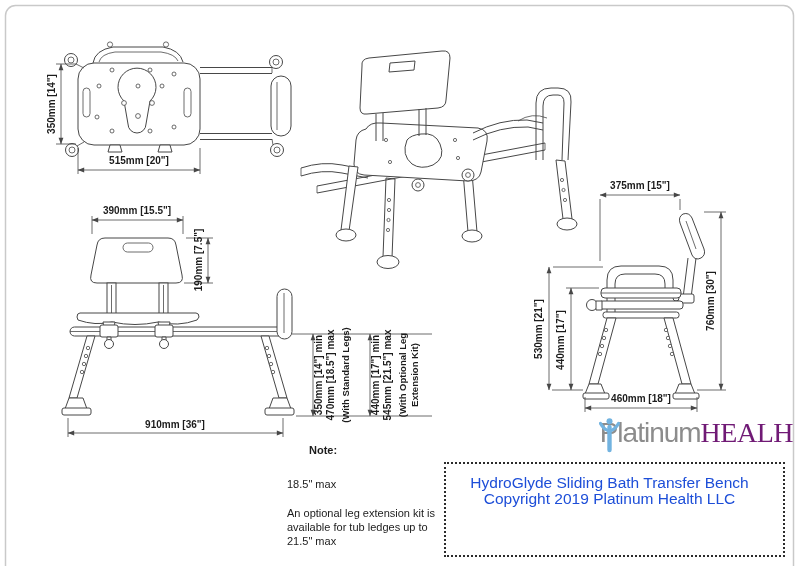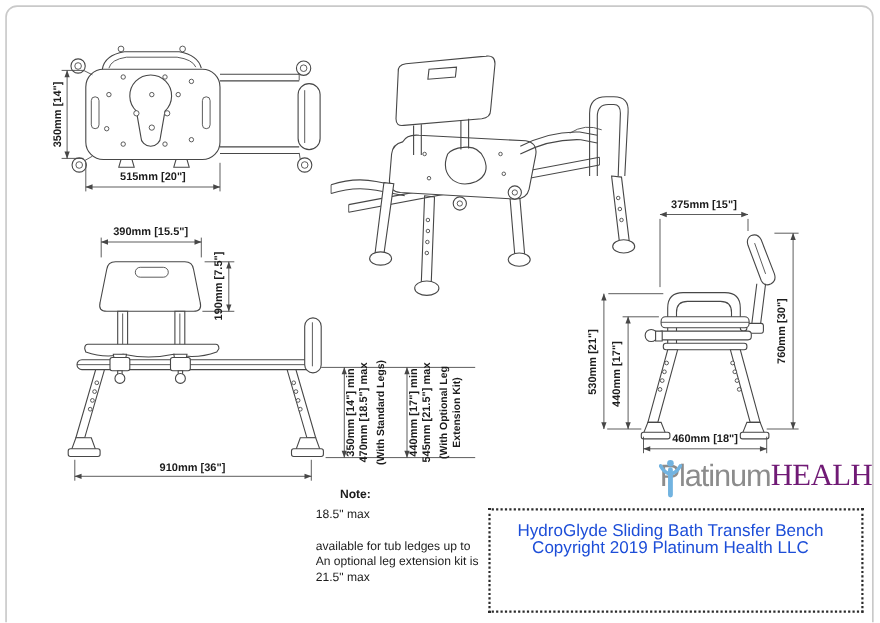--- a/index.html
+++ b/index.html
@@ -8,21 +8,21 @@
   .stage svg{position:absolute;left:0;top:0;}
   svg text{font-family:"Liberation Sans",sans-serif;fill:#1c1c1c;}
   .dim{font-size:10px;font-weight:700;}
   .dimcap{font-size:9.5px;font-weight:700;}
   .ln{stroke:#474747;stroke-width:1;fill:none;}
   .lnf{stroke:#474747;stroke-width:1;fill:#ffffff;}
   .thin{stroke:#474747;stroke-width:.8;fill:none;}
   .hole{stroke:#474747;stroke-width:.8;fill:#ffffff;}
   
   .note{position:absolute;left:287px;top:443px;width:170px;font-size:11px;color:#1c1c1c;line-height:14px;}
-  .note .ttl{font-weight:700;margin-bottom:4px;padding-left:22px;}
+  .note .ttl{font-weight:700;margin-bottom:20px;padding-left:22px;}
   .note .gap{height:15px;}
   
   .logo{position:absolute;top:417px;right:7px;display:flex;align-items:flex-start;white-space:nowrap;}
   .logo .p1{font-size:28px;letter-spacing:-1px;color:#8c8c8c;}
   .logo .p2{font-size:28px;letter-spacing:-.5px;color:#701a75;font-family:Liberation Serif, serif;}
   .logo .man{width:21px;height:36px;margin:0 -1px;}
   .tblock{position:absolute;left:444px;top:462px;width:341px;height:95px;box-sizing:border-box;
           border:2px dotted #2b2b2b;text-align:center;padding:11px 10px 0 0;
           font-size:15.5px;line-height:16px;color:#1d4ed8;}
 </style>
@@ -266,22 +266,22 @@
       <line class="thin" x1="585" y1="408" x2="697" y2="408" marker-start="url(#ma)" marker-end="url(#ma)"></line>
       <text class="dim" text-anchor="middle" x="641" y="402">460mm [18"]</text>
     </g>
   </g>
 </svg>
 
 <div class="note">
   <div class="ttl">Note:</div>
   <div>18.5" max</div>
   <div class="gap"></div>
+  <div>An optional leg extension kit is</div>
   <div>available for tub ledges up to</div>
-  <div>An optional leg extension kit is</div>
   <div>21.5" max</div>
 </div>
 
 <div class="logo">
   <span class="p1">Platinum</span>
   <span class="p2">HEAL</span>
   <svg class="man" viewBox="0 0 21 36">
     <circle cx="10.5" cy="4.2" r="3" fill="#72b3e0"></circle>
     <path d="M10.5,10 L10.5,33" stroke="#72b3e0" stroke-width="4.4" stroke-linecap="round" fill="none"></path>
     <path d="M10.5,14 Q5,13 1.5,6.5" stroke="#72b3e0" stroke-width="3.2" stroke-linecap="round" fill="none"></path>

